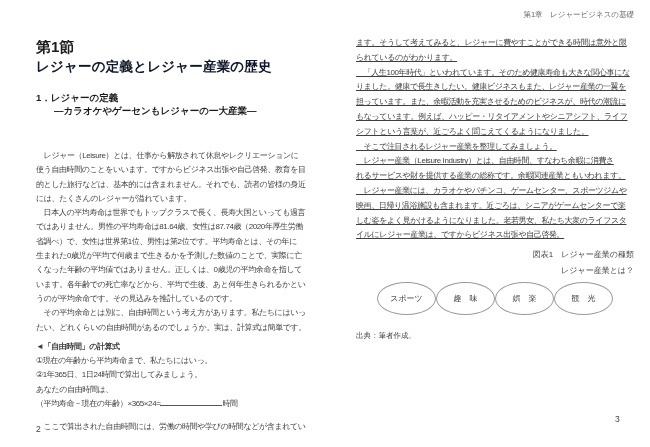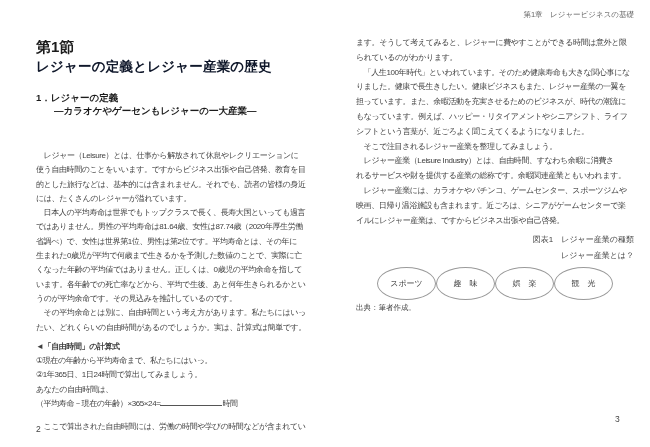--- a/index.html
+++ b/index.html
@@ -19,33 +19,33 @@
 
   .line{font-size:8px;line-height:14.3px;letter-spacing:-0.4px;white-space:nowrap;}
   .page-right .line{line-height:14.8px;}
   .body-block{margin-top:32px;}
   .formula-block{margin-top:5px;}
   .formula-title{font-weight:bold;}
   .blank{display:inline-block;width:62px;height:8px;border-bottom:1px solid #555;vertical-align:baseline;}
   .closing{margin-top:9px;}
 
   .running-header{font-size:7.5px;color:#666;text-align:right;line-height:10px;letter-spacing:0;}
-  .body-block-r{margin-top:16px;}
+  .body-block-r{margin-top:16px;text-decoration:underline;}
 
   .figure{margin:0;padding:0;}
   .fig-caption{text-align:right;font-size:8px;margin-top:6px;letter-spacing:0;}
   .fig-subtitle{text-align:right;font-size:8px;margin-top:5px;letter-spacing:0;}
   .ellipse-row{display:flex;justify-content:center;margin-top:6px;}
   .ellipse{width:59px;height:33px;border:1px solid #9a9a9a;border-radius:50%;
     display:flex;align-items:center;justify-content:center;font-size:8px;color:#3f3f3f;
     background:#fff;box-sizing:border-box;letter-spacing:0;}
   .arrow-wrap{position:relative;height:38px;margin-top:3px;}
   .arrow-wrap svg{position:absolute;left:0;top:0;}
   .arrow-label{position:absolute;left:0;top:13px;width:100%;text-align:center;font-size:8px;letter-spacing:0;}
-  .fig-source{font-size:7.5px;margin-top:3px;letter-spacing:0;}
+  .fig-source{font-size:7.5px;margin-top:16px;letter-spacing:0;}
 
   .pagenum{position:absolute;font-size:8.5px;color:#444;}
   #pn-left{left:36px;top:424px;}
   #pn-right{left:615px;top:414px;}
 </style>
 </head>
 <body>
 
 <section class="page page-left">
   <div class="sec-label">第1節</div>
@@ -89,20 +89,21 @@
     <div class="line">　「人生100年時代」といわれています。そのため健康寿命も大きな関心事にな</div>
     <div class="line">りました。健康で長生きしたい。健康ビジネスもまた、レジャー産業の一翼を</div>
     <div class="line">担っています。また、余暇活動を充実させるためのビジネスが、時代の潮流に</div>
     <div class="line">もなっています。例えば、ハッピー・リタイアメントやシニアシフト、ライフ</div>
     <div class="line">シフトという言葉が、近ごろよく聞こえてくるようになりました。</div>
     <div class="line">　そこで注目されるレジャー産業を整理してみましょう。</div>
     <div class="line">　レジャー産業（Leisure Industry）とは、自由時間、すなわち余暇に消費さ</div>
     <div class="line">れるサービスや財を提供する産業の総称です。余暇関連産業ともいわれます。</div>
     <div class="line">　レジャー産業には、カラオケやパチンコ、ゲームセンター、スポーツジムや</div>
     <div class="line">映画、日帰り温浴施設も含まれます。近ごろは、シニアがゲームセンターで楽</div>
+    <div class="line">しむ姿をよく見かけるようになりました。老若男女、私たち大衆のライフスタ</div>
     <div class="line">イルにレジャー産業は、ですからビジネス出張や自己啓発。</div>
   </div>
 
   <figure class="figure">
     <div class="fig-caption">図表1　レジャー産業の種類</div>
     <div class="fig-subtitle">レジャー産業とは？</div>
     <div class="ellipse-row">
       <div class="ellipse">スポーツ</div>
       <div class="ellipse">趣　味</div>
       <div class="ellipse">娯　楽</div>

